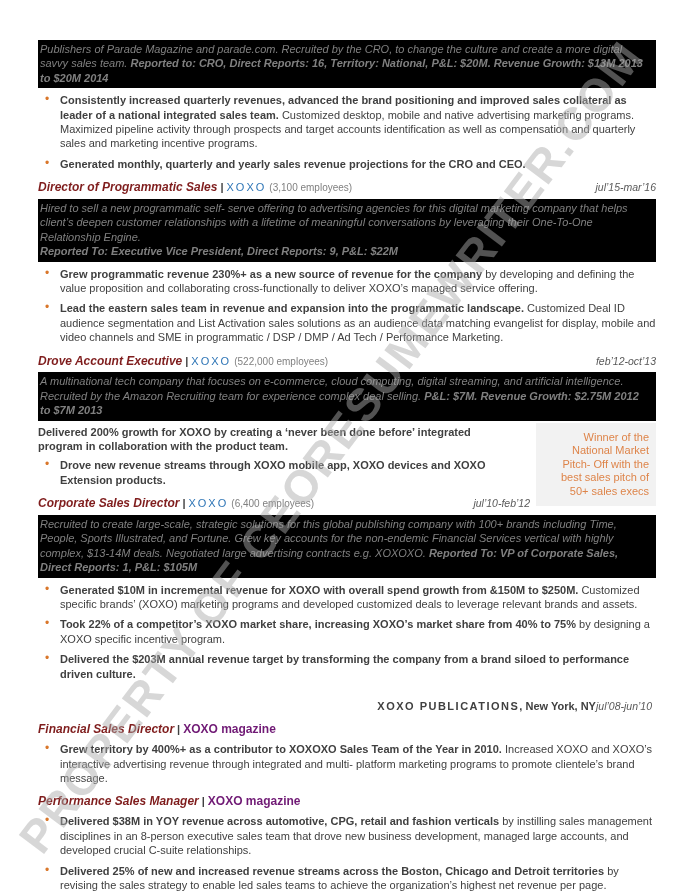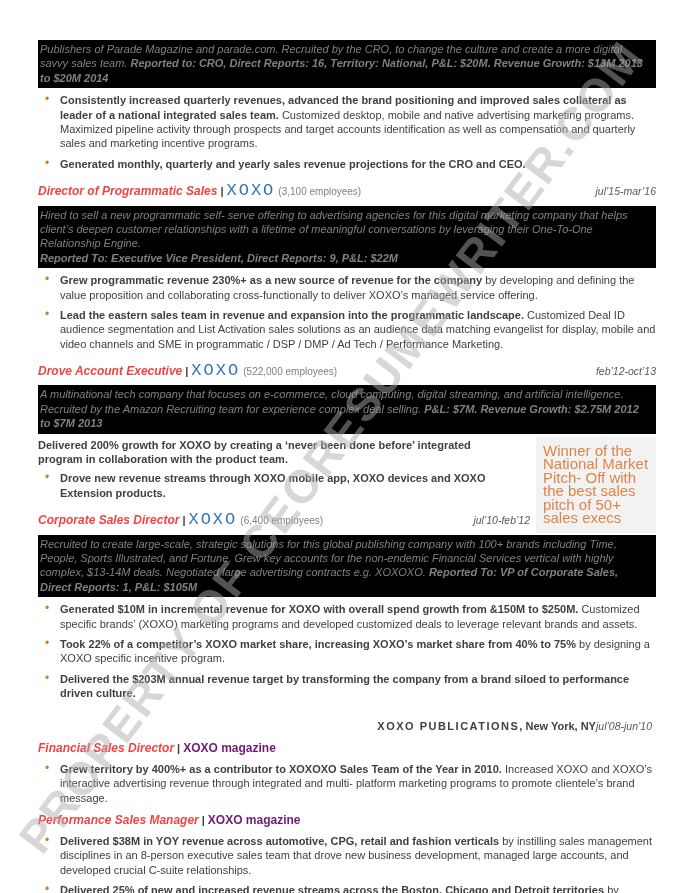--- a/index.html
+++ b/index.html
@@ -6,30 +6,30 @@
   body{width:690px;height:893px;font-family:"Liberation Sans",sans-serif;color:#404040;position:relative;overflow:hidden;}
   .page{position:relative;width:690px;height:893px;box-sizing:border-box;padding:40px 34px 0 38px;font-size:11px;line-height:1.31;}
   .watermark{position:absolute;top:50%;left:48%;transform:translate(-50%,-50%) rotate(-53deg);font-size:46px;font-weight:bold;letter-spacing:2px;color:rgba(172,172,172,0.48);white-space:nowrap;z-index:9;pointer-events:none;}
   .gray{background:#000000;color:#808080;font-style:italic;margin:0;padding:2px 4px 3px 2px;}
   .gray b{font-weight:bold;}
   ul.bullets{list-style:none;margin:5px 0 0;padding:0;}
   ul.bullets li{position:relative;padding-left:22px;margin-bottom:6px;}
   ul.bullets li::before{content:"\2022";position:absolute;left:7px;top:-1px;color:#D9772B;font-size:12px;}
   .job-head{display:flex;justify-content:space-between;align-items:baseline;margin:9px 0 3px;}
   .job-head .left{white-space:nowrap;}
-  .title{color:#ef4444;font-weight:bold;font-style:italic;font-size:12px;}
+  .title{color:#7f1d1d;font-weight:bold;font-style:italic;font-size:12px;}
   .sep{color:#404040;font-weight:bold;padding:0 3px;}
-  .co{color:#2E75B6;letter-spacing:2px;font-size:17px;font-family:Liberation Mono, monospace;}
+  .co{color:#2E75B6;letter-spacing:2px;font-size:11px;}
   .emp{color:#808080;font-size:10px;}
   .dates{color:#595959;font-style:italic;font-size:10.5px;}
   .pad-right{padding-right:126px;}
   .senior-wrap{position:relative;margin-top:4px;}
   .senior-wrap .content{padding-right:152px;}
   .lead{font-weight:bold;margin:0 0 2px 0;}
-  .award{position:absolute;top:-2px;right:0;width:106px;background:#F2F2F2;color:#DE8449;text-align:left;font-size:15px;line-height:13.5px;padding:8px 7px;}
+  .award{position:absolute;top:-2px;right:0;width:106px;background:#F2F2F2;color:#DE8449;text-align:right;font-size:11px;line-height:13.5px;padding:8px 7px;}
   .pub-head{display:flex;justify-content:flex-end;align-items:baseline;margin:18px 4px 0;}
   .pub-name{font-weight:bold;letter-spacing:1.5px;}
   .pub-loc{font-weight:bold;}
   .role-head{margin:8px 0 2px;}
   .mag{color:#701a75;font-weight:bold;font-size:12px;}
 </style>
 </head>
 <body>
 
 <div class="page">

